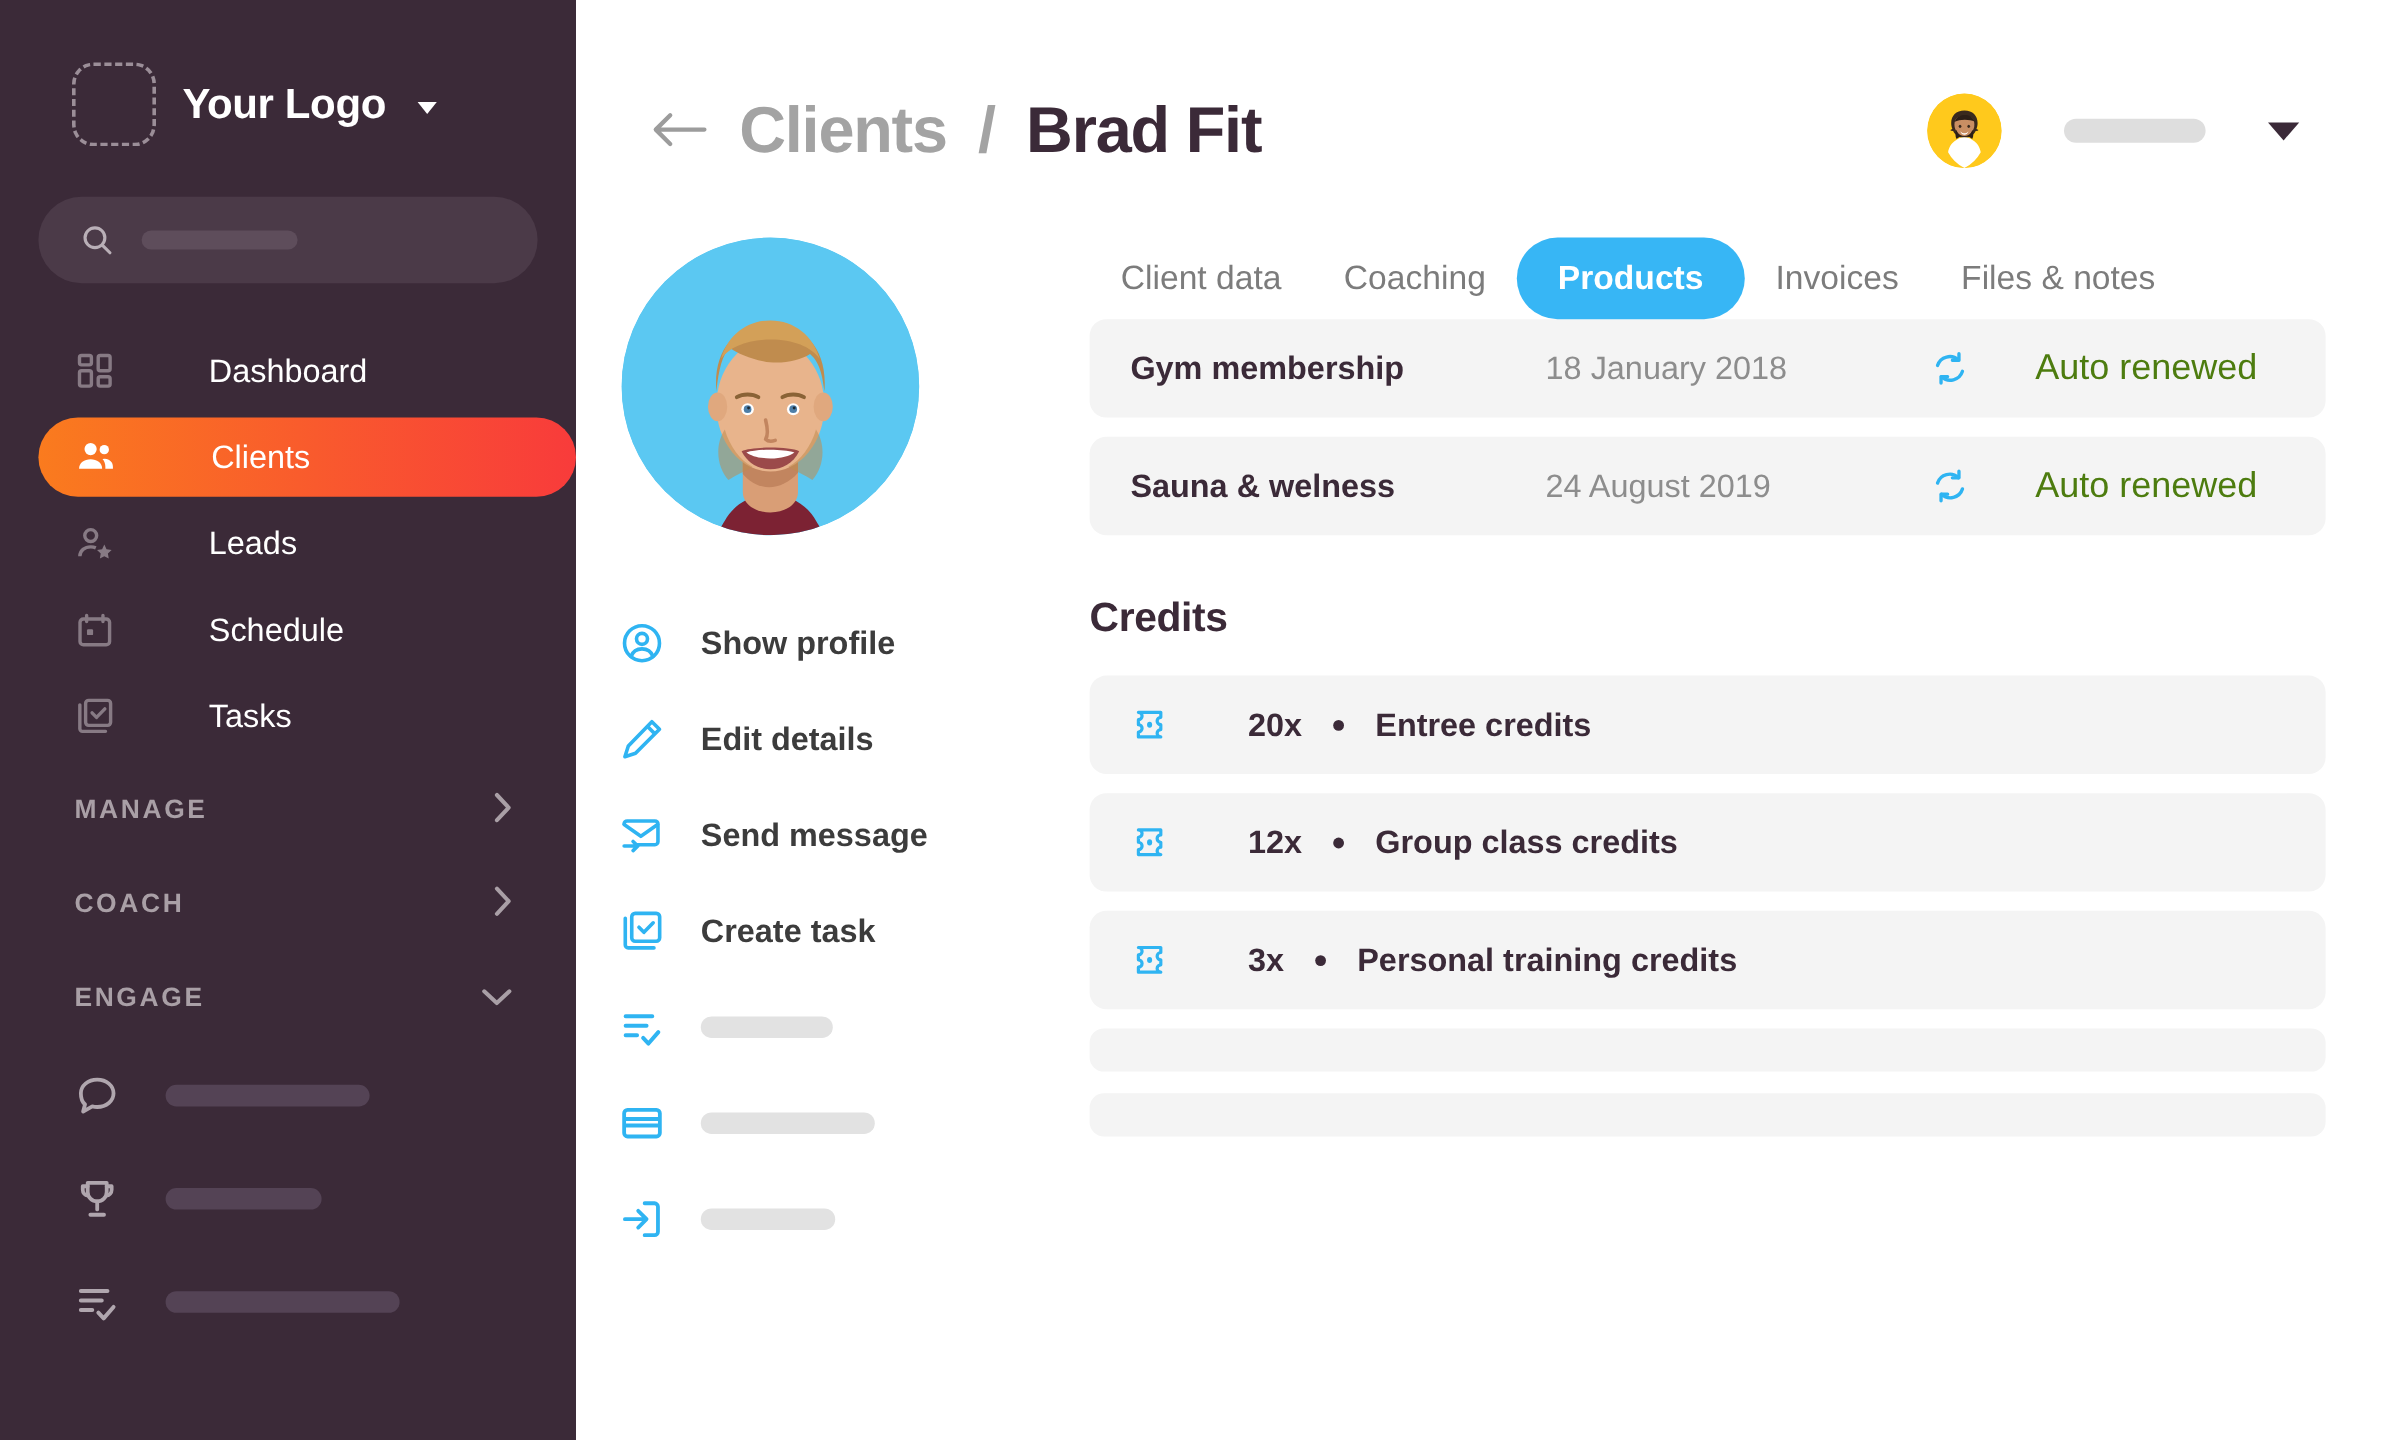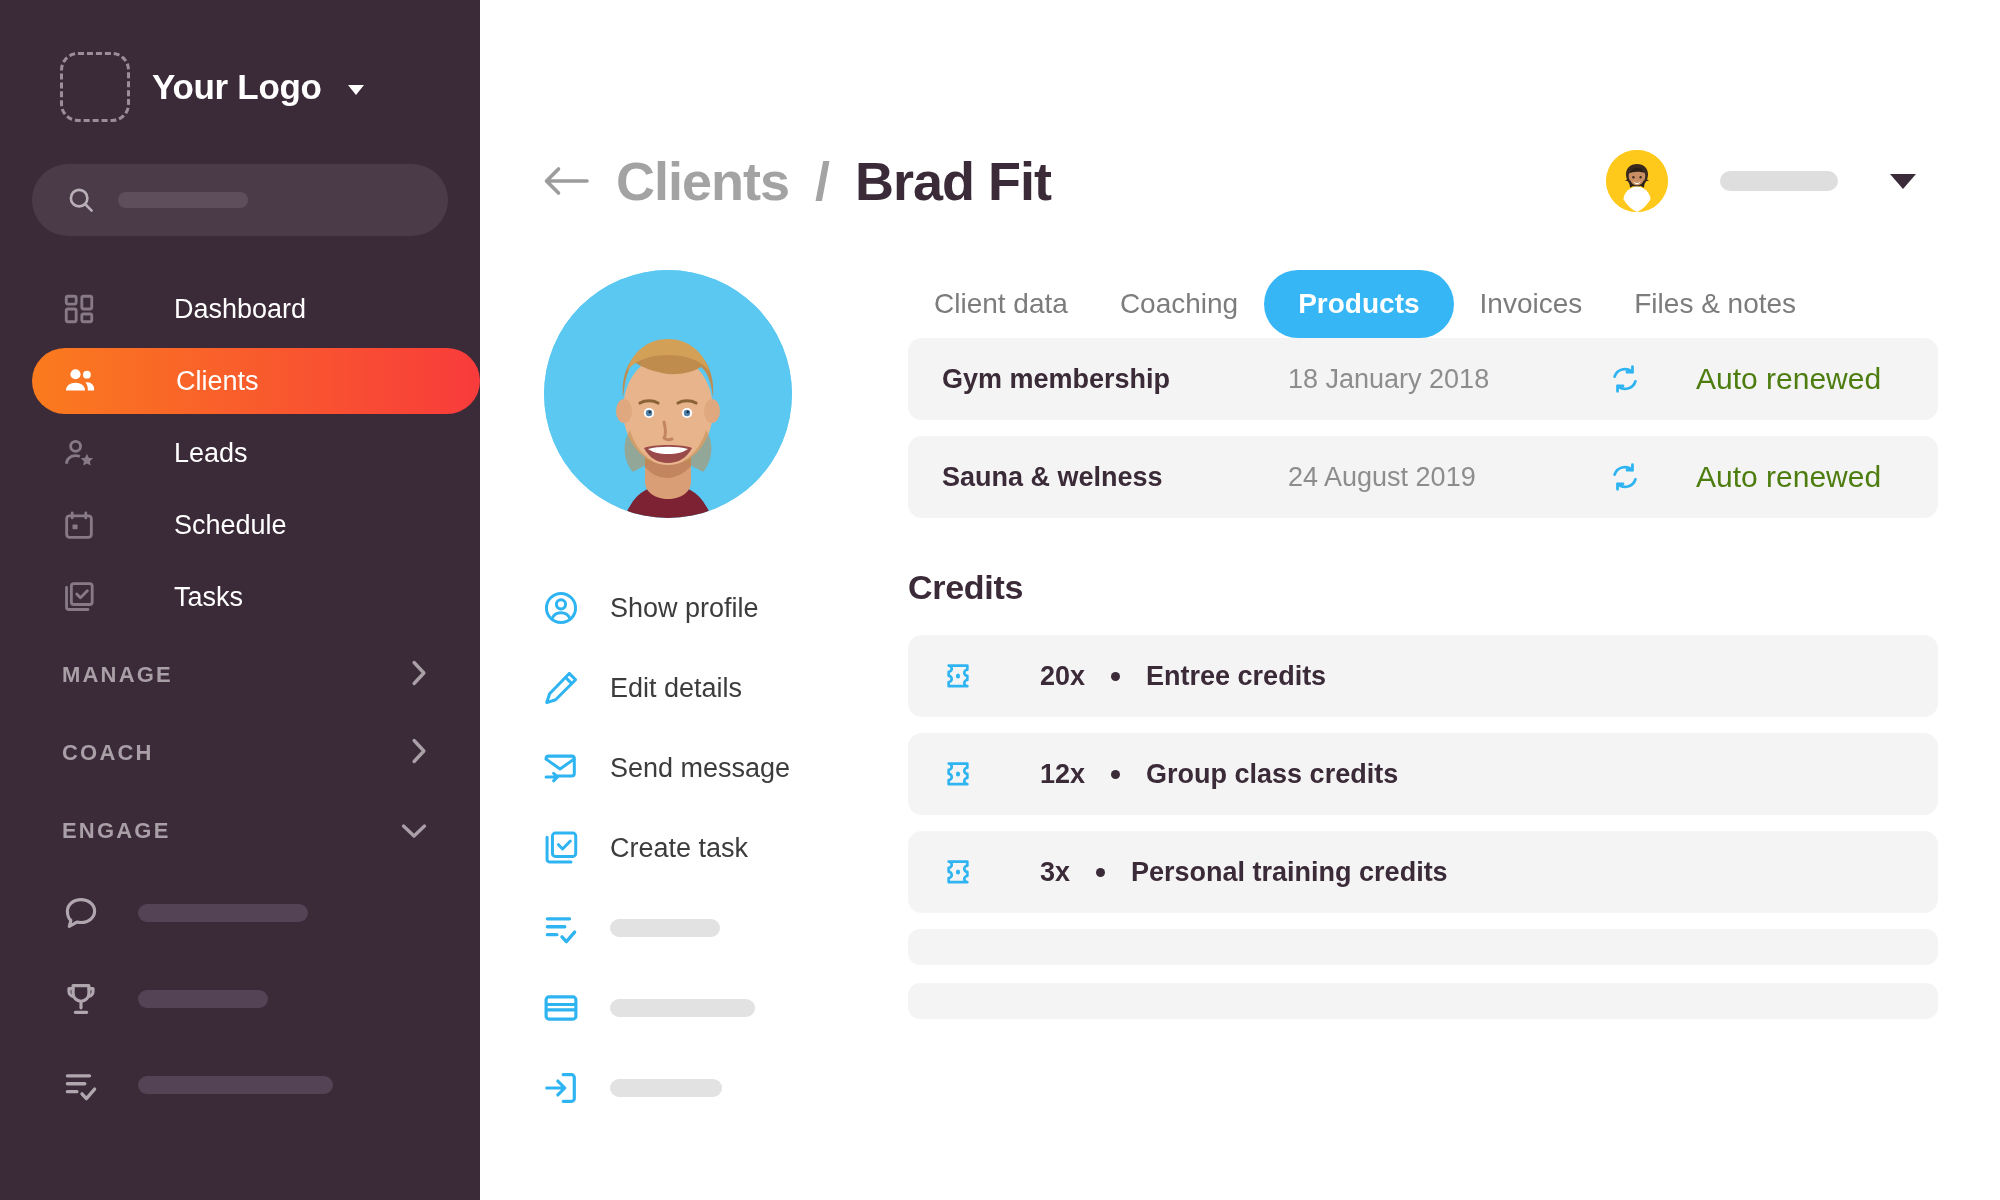--- a/index.html
+++ b/index.html
@@ -2,21 +2,21 @@
 <html><head>
 <meta charset="utf-8">
 <style>
   * { box-sizing: border-box; margin: 0; padding: 0; }
   html, body {
     width: 2000px; height: 1200px;
     font-family: "Liberation Sans", sans-serif;
     background: #ffffff;
     overflow: hidden;
   }
-  .app { position: relative; width: 2000px; height: 1200px; display: flex; align-items: center; }
+  .app { position: relative; width: 2000px; height: 1200px; display: flex; }
 
   
   .sidebar {
     width: 480px; height: 1200px;
     background: #3B2A38;
     flex: 0 0 480px;
     position: relative;
     padding: 0;
   }
   .logo-row {
@@ -92,21 +92,21 @@
   .user-name-ph { width: 118px; height: 20px; border-radius: 10px; background: #DEDEDE; }
   .user-caret {
     width: 0; height: 0;
     border-left: 13px solid transparent; border-right: 13px solid transparent;
     border-top: 15px solid #3B2A38;
   }
 
   .content { display: flex; padding: 58px 0 0 0; }
 
   
-  .left-col { width: 370px; flex: 0 0 370px; padding-left: 62px; }
+  .left-col { width: 370px; flex: 0 0 370px; padding-left: 36px; font-weight: bold; }
   .client-photo {
     width: 248px; height: 248px; border-radius: 50%;
     background: #5BC8F2; overflow: hidden; position: relative; margin-left: 2px;
   }
 
   .actions { margin-top: 50px; }
   .action-row { display: flex; align-items: center; gap: 30px; height: 80px; }
   .action-label { font-size: 27px; color: #3C3C3C; white-space: nowrap; }
   .action-ph { height: 18px; border-radius: 9px; background: #E2E2E2; }
 

